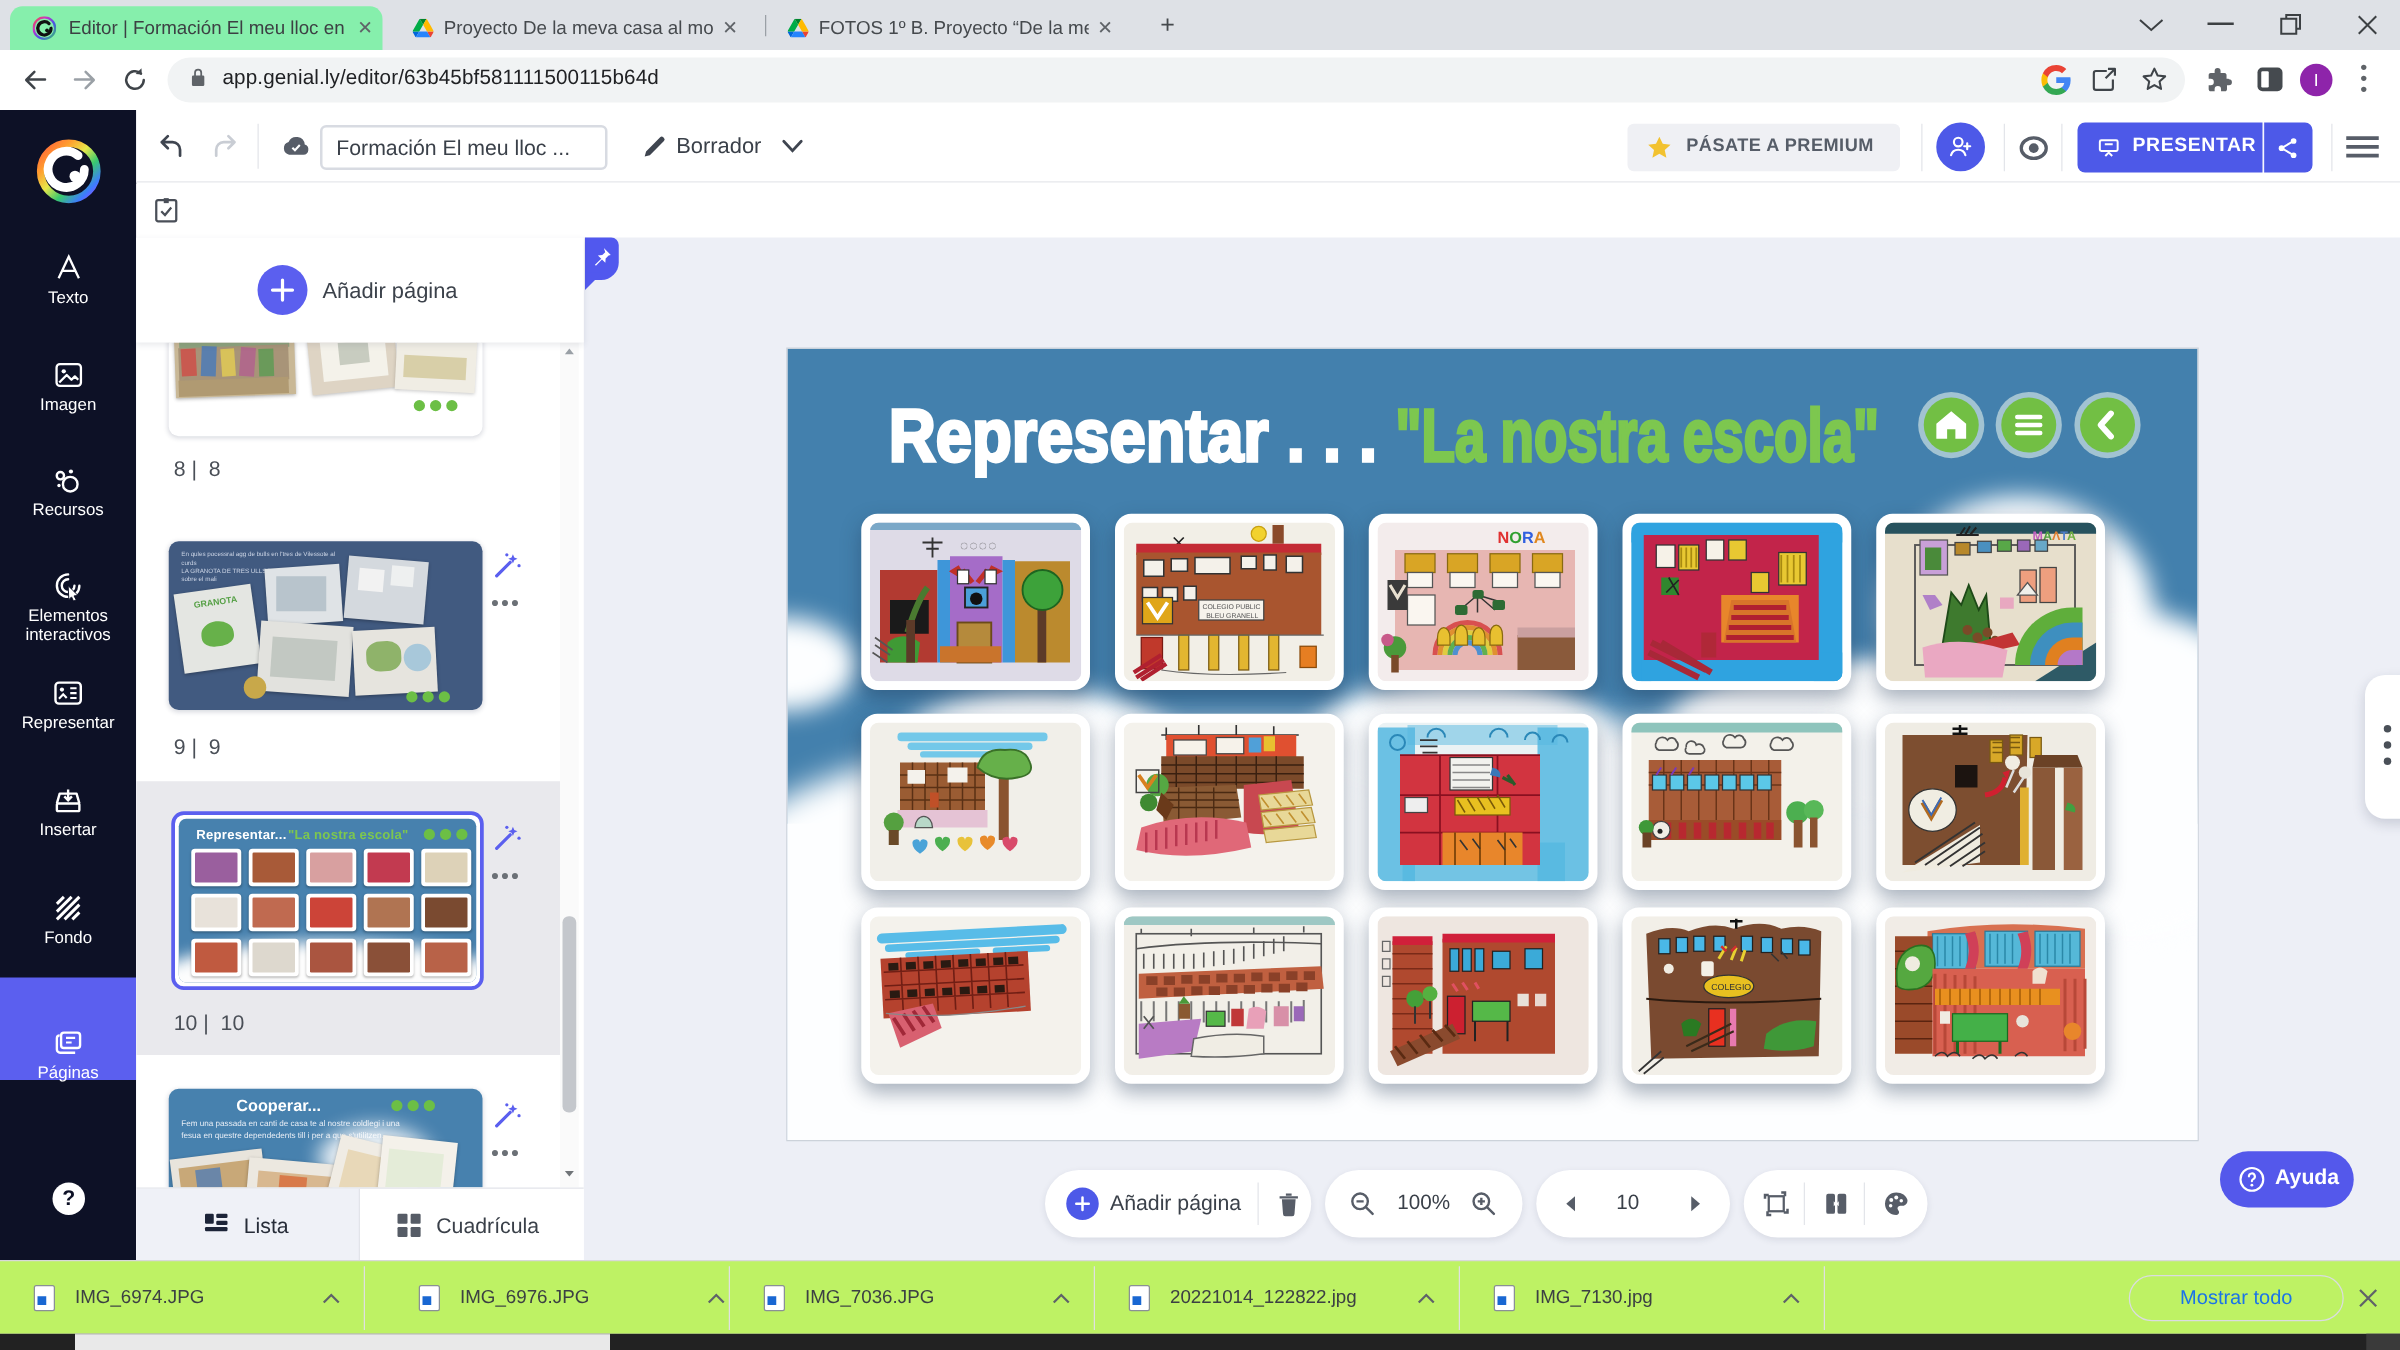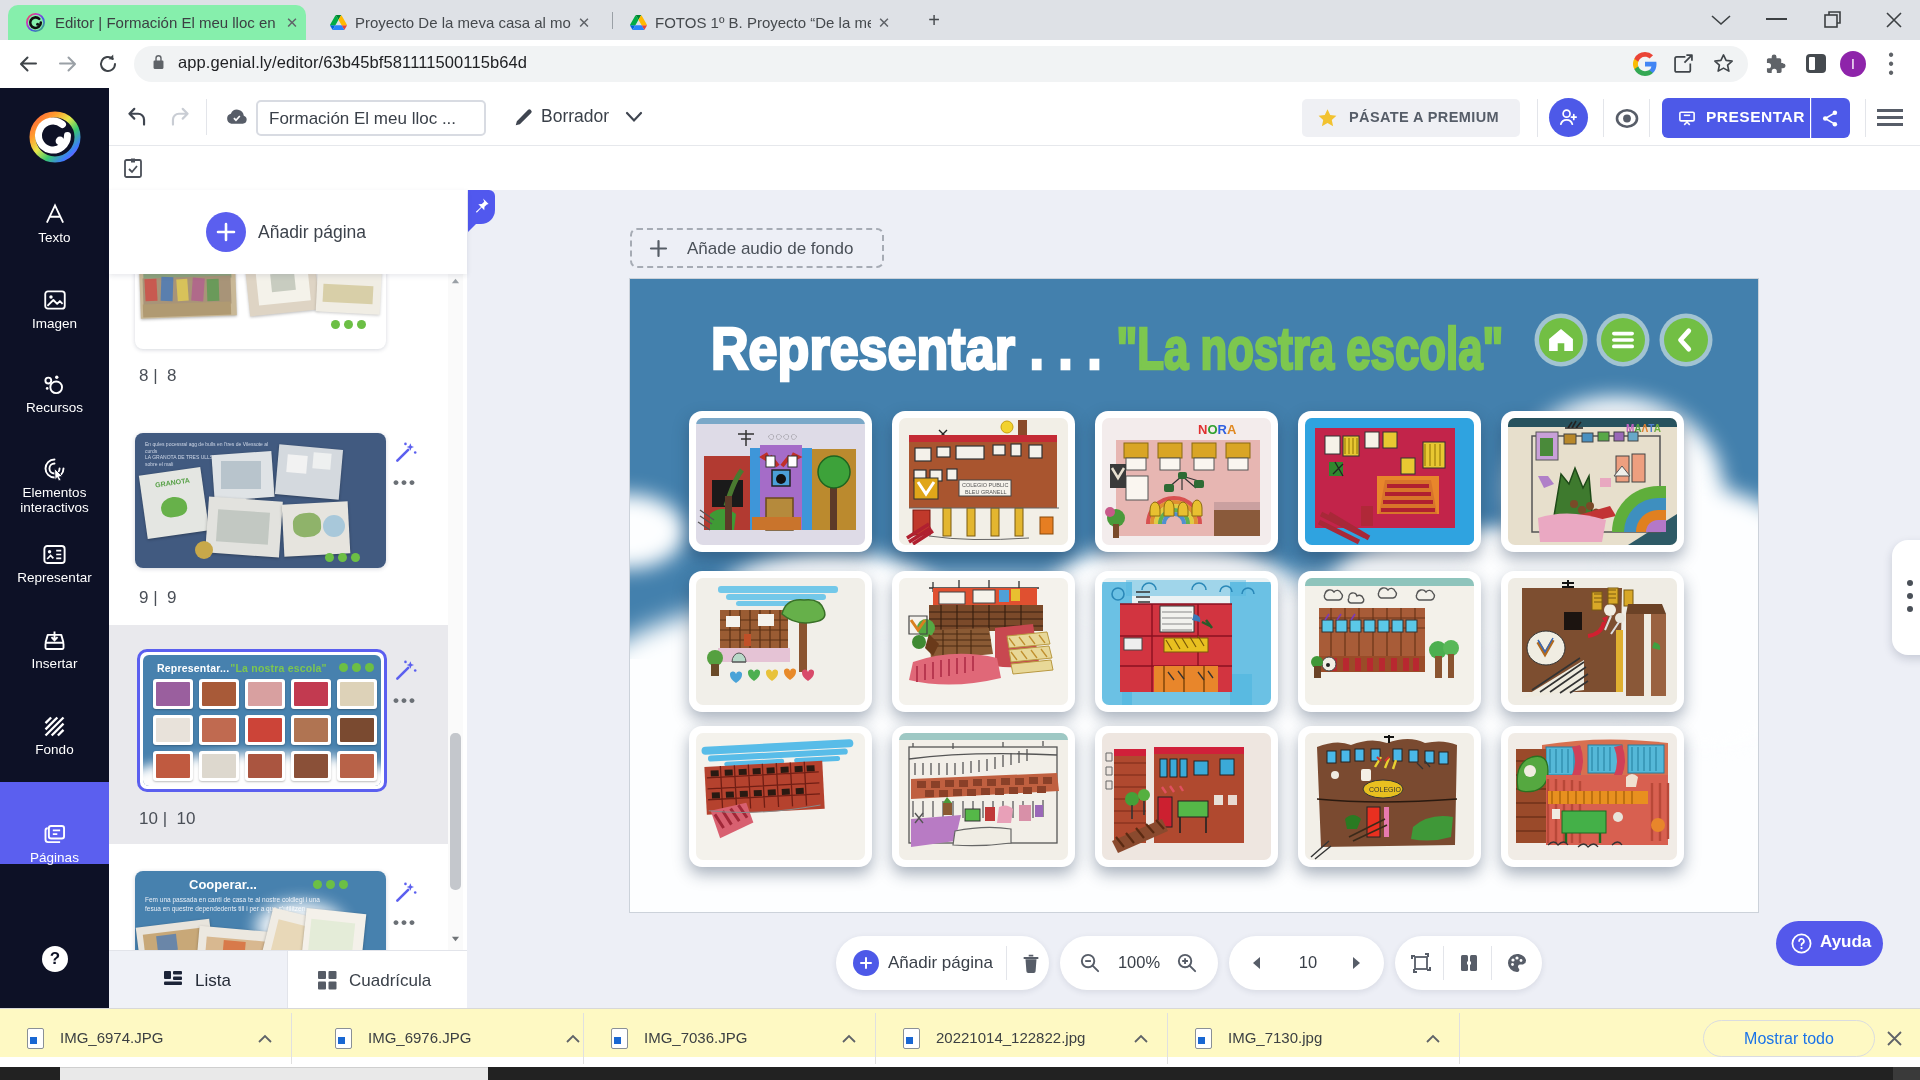--- a/index.html
+++ b/index.html
@@ -17,21 +17,21 @@
 
 #sidebar { position:absolute; left:0; top:88px; width:109px; height:920px; background:#0d1126; }
 #topbar { position:absolute; left:109px; top:88px; width:1811px; height:58px; background:#fff; border-bottom:1px solid #e6e8ec; }
 #row2 { position:absolute; left:109px; top:147px; width:1811px; height:43px; background:#fff; }
 #workspace { position:absolute; left:109px; top:190px; width:1811px; height:818px; background:#edeff6; }
 
 #panel { position:absolute; left:0px; top:0px; width:358px; height:818px; background:#fff; }
 
 #slide { position:absolute; left:521px; top:89px; width:1128px; height:633px; background:#4380ad; overflow:hidden; outline:1px solid #ccd2da; }
 
-#downloads { position:absolute; left:0; top:1008px; width:1920px; height:49px; background:#fef9c3; border-top:1px solid #d8d8d8; }
+#downloads { position:absolute; left:0; top:1008px; width:1920px; height:59px; background:#bef264; border-top:1px solid #d8d8d8; }
 #taskbar { position:absolute; left:0; top:1067px; width:1920px; height:13px; background:#222; }
 .div-v { position:absolute; width:1px; background:#e3e5ea; }
 .sbitem { position:absolute; left:0; width:109px; text-align:center; }
 .sbitem svg { display:inline-block; }
 .sblabel { position:absolute; top:29px; left:0; width:109px; text-align:center; color:#fff; font-size:13.5px; line-height:15px; }
 .thumb { position:absolute; width:251px; height:142px; background:#fff; border-radius:8px; overflow:hidden; box-shadow:0 1px 4px rgba(30,40,70,.18); }
 .plabel { position:absolute; left:30px; font-size:17px; color:#4a4f57; }
 .gdots { position:absolute; width:40px; height:10px; }
 .gdots::before { content:""; position:absolute; width:9px; height:9px; border-radius:50%; background:#6cbf45; box-shadow:13px 0 0 #6cbf45, 26px 0 0 #6cbf45; }
 .mc { position:absolute; width:40px; height:30px; background:#fff; border-radius:3px; box-shadow:0 1px 2px rgba(0,0,0,.25); }
@@ -478,26 +478,20 @@
         </svg>
       <div class="abs" style="left:240px;top:20px;font-size:17px;color:#3a4049">Cuadrícula</div>
     </div>
   </div>
   <div class="abs" style="left:359px;top:0px;width:27px;height:34px;background:#5158ee;border-radius:0 6px 14px 0"></div>
   <div class="abs" style="left:359px;top:28px;width:14px;height:14px;background:#5158ee;clip-path:polygon(0 0, 100% 0, 0 100%)"></div>
   <svg class="abs" style="left:363px;top:6px" width="19" height="19" viewBox="0 0 24 24">
       <path fill="#fff" d="M14 3 l7 7 -2.2.6 -3 3 -.3 4.4 -3.4-3.4 -6.1 6.4 -1-1 6.4-6.1 -3.4-3.4 4.4-.3 3-3z"></path>
     </svg>
 
-  <div class="abs" style="left:521px;top:38px;width:254px;height:40px;border:2px dashed #a6abb4;border-radius:7px">
-    <svg class="abs" style="left:17px;top:9px" width="19" height="19" viewBox="0 0 19 19">
-        <path d="M9.5 2 V17 M2 9.5 H17" stroke="#565d66" stroke-width="2.2" stroke-linecap="round"></path>
-      </svg>
-    <div class="abs" style="left:55px;top:9px;font-size:17px;color:#4a5058">Añade audio de fondo</div>
-  </div>
 
   <div class="pill" style="left:727px;width:213px">
     <div class="abs" style="left:17px;top:14px;width:26px;height:26px;border-radius:50%;background:#4d59e8"></div>
     <svg class="abs" style="left:23px;top:20px" width="14" height="14" viewBox="0 0 14 14">
         <path d="M7 2 V12 M2 7 H12" stroke="#fff" stroke-width="2" stroke-linecap="round"></path>
       </svg>
     <div class="abs" style="left:52px;top:17px;font-size:17px;color:#3a4049">Añadir página</div>
     <div class="div-v" style="left:170px;top:10px;height:34px"></div>
     <svg class="abs" style="left:184px;top:15px" width="22" height="24" viewBox="0 0 24 24">
         <path fill="#575d68" d="M6 8 h12 l-1 13 a2 2 0 0 1 -2 2 h-6 a2 2 0 0 1 -2 -2 z M4 5.5 h16 v2 h-16 z M9.5 3 h5 v2 h-5 z"></path>
@@ -513,21 +507,21 @@
     <svg class="abs" style="left:115px;top:15px" width="23" height="23" viewBox="0 0 24 24">
         <circle cx="10.5" cy="10.5" r="6.5" fill="none" stroke="#575d68" stroke-width="2"></circle>
         <path d="M15.5 15.5 L21 21" stroke="#575d68" stroke-width="2" stroke-linecap="round"></path>
         <path d="M7.5 10.5 h6 M10.5 7.5 v6" stroke="#575d68" stroke-width="2"></path>
       </svg>
   </div>
   <div class="pill" style="left:1120px;width:155px">
     <svg class="abs" style="left:20px;top:19px" width="16" height="16" viewBox="0 0 16 16">
         <path d="M11 2 L4 8 L11 14 Z" fill="#575d68"></path>
       </svg>
-    <div class="abs" style="left:64px;top:17px;width:30px;text-align:center;font-size:16.5px;color:#3a4049">10</div>
+    <div class="abs" style="left:64px;top:17px;width:30px;font-size:16.5px;color:#3a4049">10</div>
     <svg class="abs" style="left:119px;top:19px" width="16" height="16" viewBox="0 0 16 16">
         <path d="M5 2 L12 8 L5 14 Z" fill="#575d68"></path>
       </svg>
   </div>
   <div class="pill" style="left:1286px;width:147px">
     <svg class="abs" style="left:14px;top:15px" width="24" height="24" viewBox="0 0 24 24">
         <g stroke="#575d68" stroke-width="1.8" fill="none">
           <rect x="6" y="6" width="12" height="12"></rect>
           <path d="M3 8 v-3 h3 M16 3 h3 v3 M21 16 v3 h-3 M8 21 h-3 v-3" stroke-width="2"></path>
         </g>

